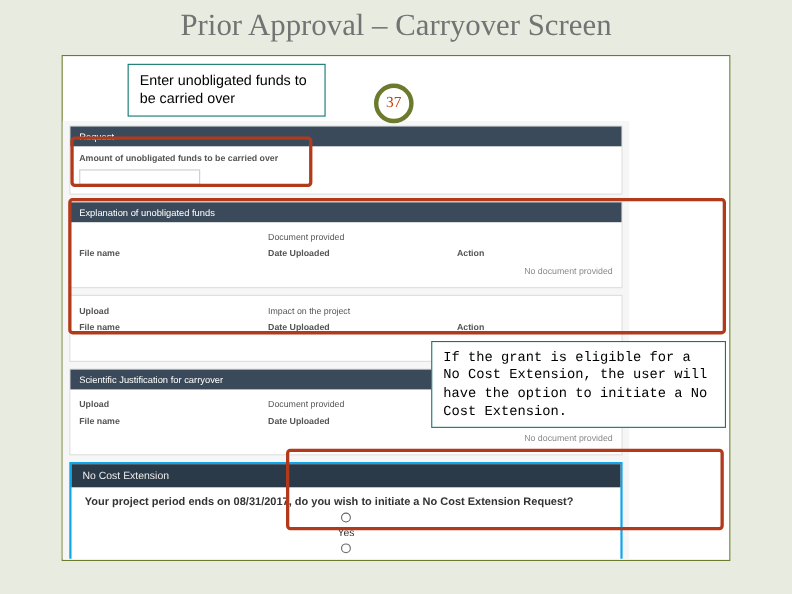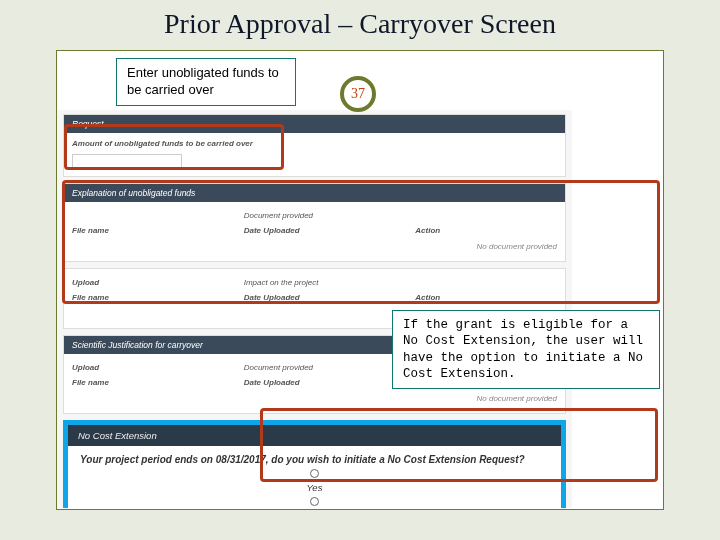--- a/index.html
+++ b/index.html
@@ -1,37 +1,37 @@
 <!DOCTYPE html>
 <html><head>
 <meta charset="utf-8">
 <style>
   * { box-sizing: border-box; margin: 0; padding: 0; }
   html, body { width: 720px; height: 540px; font-family: Arial, Helvetica, sans-serif; background: #e8ebdf; }
   .slide { position: relative; width: 720px; height: 540px; }
   .frame { position: absolute; left: 56px; top: 50px; width: 608px; height: 460px; border: 1px solid #6b7a2c; background: #fff; }
-  .title { position: absolute; left: 0; top: 8px; width: 720px; text-align: center; font-family: Georgia, 'Times New Roman', serif; font-size: 28px; color: #0f172a; }
+  .title { position: absolute; left: 0; top: 8px; width: 720px; text-align: center; font-family: Georgia, 'Times New Roman', serif; font-size: 28px; color: #737373; }
   .badge { position: absolute; left: 340px; top: 76px; width: 36px; height: 36px; border: 4px solid #6b7a2c; border-radius: 50%; display: flex; align-items: center; justify-content: center; font-family: Georgia, serif; font-size: 14px; color: #c2410c; background: #fff; z-index: 5; }
   .callout { position: absolute; background: #fff; border: 1px solid #0f766e; padding: 6px 10px; font-size: 13px; line-height: 1.3; z-index: 6; }
   .callout-1 { left: 116px; top: 58px; width: 180px; }
   .callout-2 { left: 332px; top: 126px; width: 302px; }
   .callout-3 { left: 392px; top: 310px; width: 268px; font-size: 12.5px; font-family: Liberation Mono, monospace; }
   .callout-2 p + p { margin-top: 8px; }
   .redbox { position: absolute; border: 3px solid #b23a1a; border-radius: 4px; z-index: 4; }
 
   
-  .appwrap { position: absolute; left: 57px; top: 110px; width: 515px; height: 398px; overflow: hidden; font-size: 8px; color: #555; background: #f6f6f6; font-style: italic; }
+  .appwrap { position: absolute; left: 57px; top: 110px; width: 515px; height: 398px; overflow: hidden; font-size: 8px; color: #555; background: #f6f6f6; }
   .panel { margin: 4px 6px 6px 6px; border: 1px solid #ddd; background: #fff; }
   .panel-hd { background: #3a4a5a; color: #fff; padding: 4px 8px; font-size: 8.5px; }
   .panel-bd { padding: 6px 8px; }
   .row { display: flex; gap: 30px; padding: 3px 0; }
   .row .col { flex: 1; }
   .amount-input { width: 110px; height: 14px; border: 1px solid #ccc; background: #fff; display: inline-block; }
   .ctr { text-align: right; padding: 4px 0; color: #888; }
-  .nce-block { margin: 4px 6px 6px 6px; border: 5px solid #0ea5e9; background: #fff; }
+  .nce-block { margin: 4px 6px 6px 6px; border: 2px solid #0ea5e9; background: #fff; }
   .nce-hd { background: #2b3a48; color: #eee; padding: 5px 10px; font-size: 9.5px; }
   .nce-bd { padding: 8px 12px; font-size: 10px; color: #333; }
   .radio-row { display: flex; align-items: center; gap: 4px; margin-top: 4px; font-size: 9.5px; flex-direction: column; }
   .radio { width: 9px; height: 9px; border: 1px solid #666; border-radius: 50%; display: inline-block; }
 </style>
 </head>
 <body>
 
 <div class="slide">
   <div class="title">Prior Approval – Carryover Screen</div>

